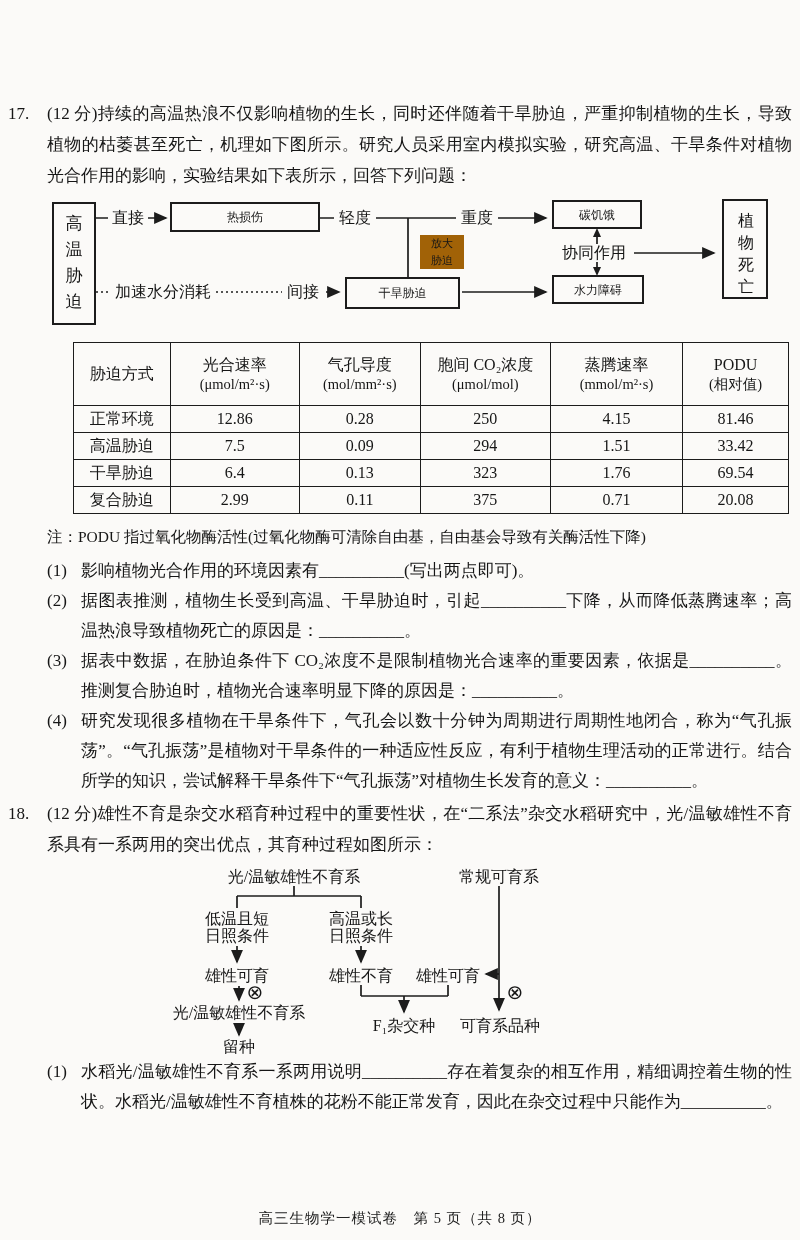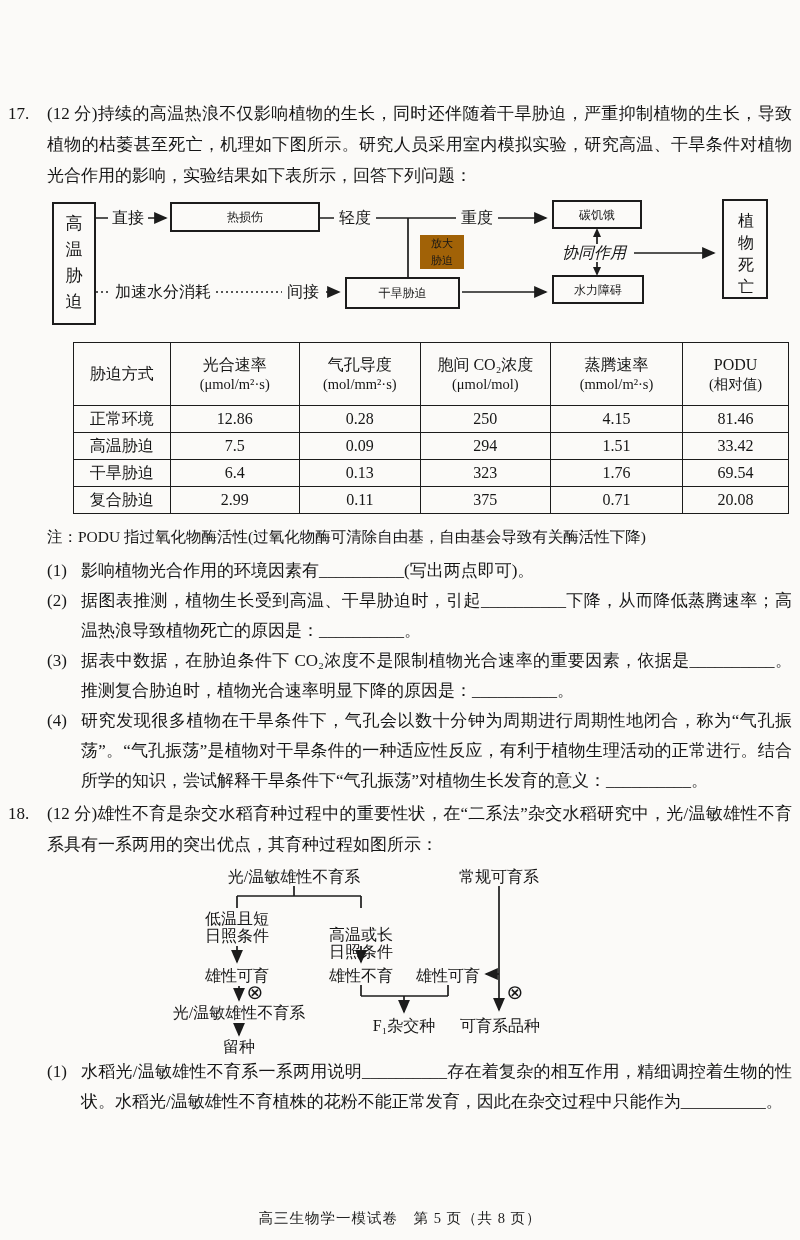--- a/index.html
+++ b/index.html
@@ -93,21 +93,21 @@
         <span class="lbl lbl-bg" style="left:282px;top:14px;width:38px;">轻度</span>
         <span class="lbl lbl-bg" style="left:404px;top:14px;width:38px;">重度</span>
         <div class="amplify" style="left:334px;top:40px;width:44px;">
           <div>放大</div>
           <div>胁迫</div>
         </div>
         <span class="lbl lbl-bg" style="left:58px;top:88px;width:102px;">加速水分消耗</span>
         <span class="lbl lbl-bg" style="left:230px;top:88px;width:38px;">间接</span>
         <div class="fbox" style="left:293px;top:82px;width:115px;height:32px;">干旱胁迫</div>
         <div class="fbox" style="left:500px;top:5px;width:90px;height:29px;">碳饥饿</div>
-        <span class="lbl lbl-bg" style="left:502px;top:49px;width:76px;font-style:italic;">协同作用</span>
+        <span class="lbl lbl-bg" style="left:502px;top:49px;width:76px;">协同作用</span>
         <div class="fbox" style="left:500px;top:80px;width:92px;height:29px;">水力障碍</div>
         <div class="vbox" style="left:670px;top:4px;width:46px;height:100px;padding:9px 12px;line-height:22px;font-size:16px;text-align:right;">植物死亡</div>
       </div>
 
       <table class="dtable">
         <colgroup>
           <col style="width:13.5%">
             <col style="width:18.1%">
             <col style="width:16.9%">
           <col style="width:18.2%">
@@ -228,21 +228,21 @@
         <line x1="491" y1="24" x2="491" y2="148" marker-end="url(#ah2)"></line>
         <line x1="491" y1="112" x2="478" y2="112" marker-end="url(#ah2)"></line>
       </g>
     </svg>
     <div class="dlab" style="left:216px;top:6px;width:140px;">光/温敏雄性不育系</div>
     <div class="dlab" style="left:451px;top:6px;width:80px;">常规可育系</div>
     <div class="dlab2" style="left:192px;top:48px;width:74px;">
       <div>低温且短</div>
       <div>日照条件</div>
     </div>
-    <div class="dlab2" style="left:316px;top:64px;width:74px;">
+    <div class="dlab2" style="left:316px;top:48px;width:74px;">
       <div>高温或长</div>
       <div>日照条件</div>
     </div>
     <div class="dlab" style="left:196px;top:105px;width:66px;">雄性可育</div>
     <div class="dlab" style="left:320px;top:105px;width:66px;">雄性不育</div>
     <div class="dlab" style="left:407px;top:105px;width:66px;">雄性可育</div>
     <span class="otimes" style="left:237px;top:120px;">⊗</span>
     <span class="otimes" style="left:497px;top:120px;">⊗</span>
     <div class="dlab" style="left:157px;top:142px;width:148px;">光/温敏雄性不育系</div>
     <div class="dlab" style="left:198px;top:176px;width:66px;">留种</div>

